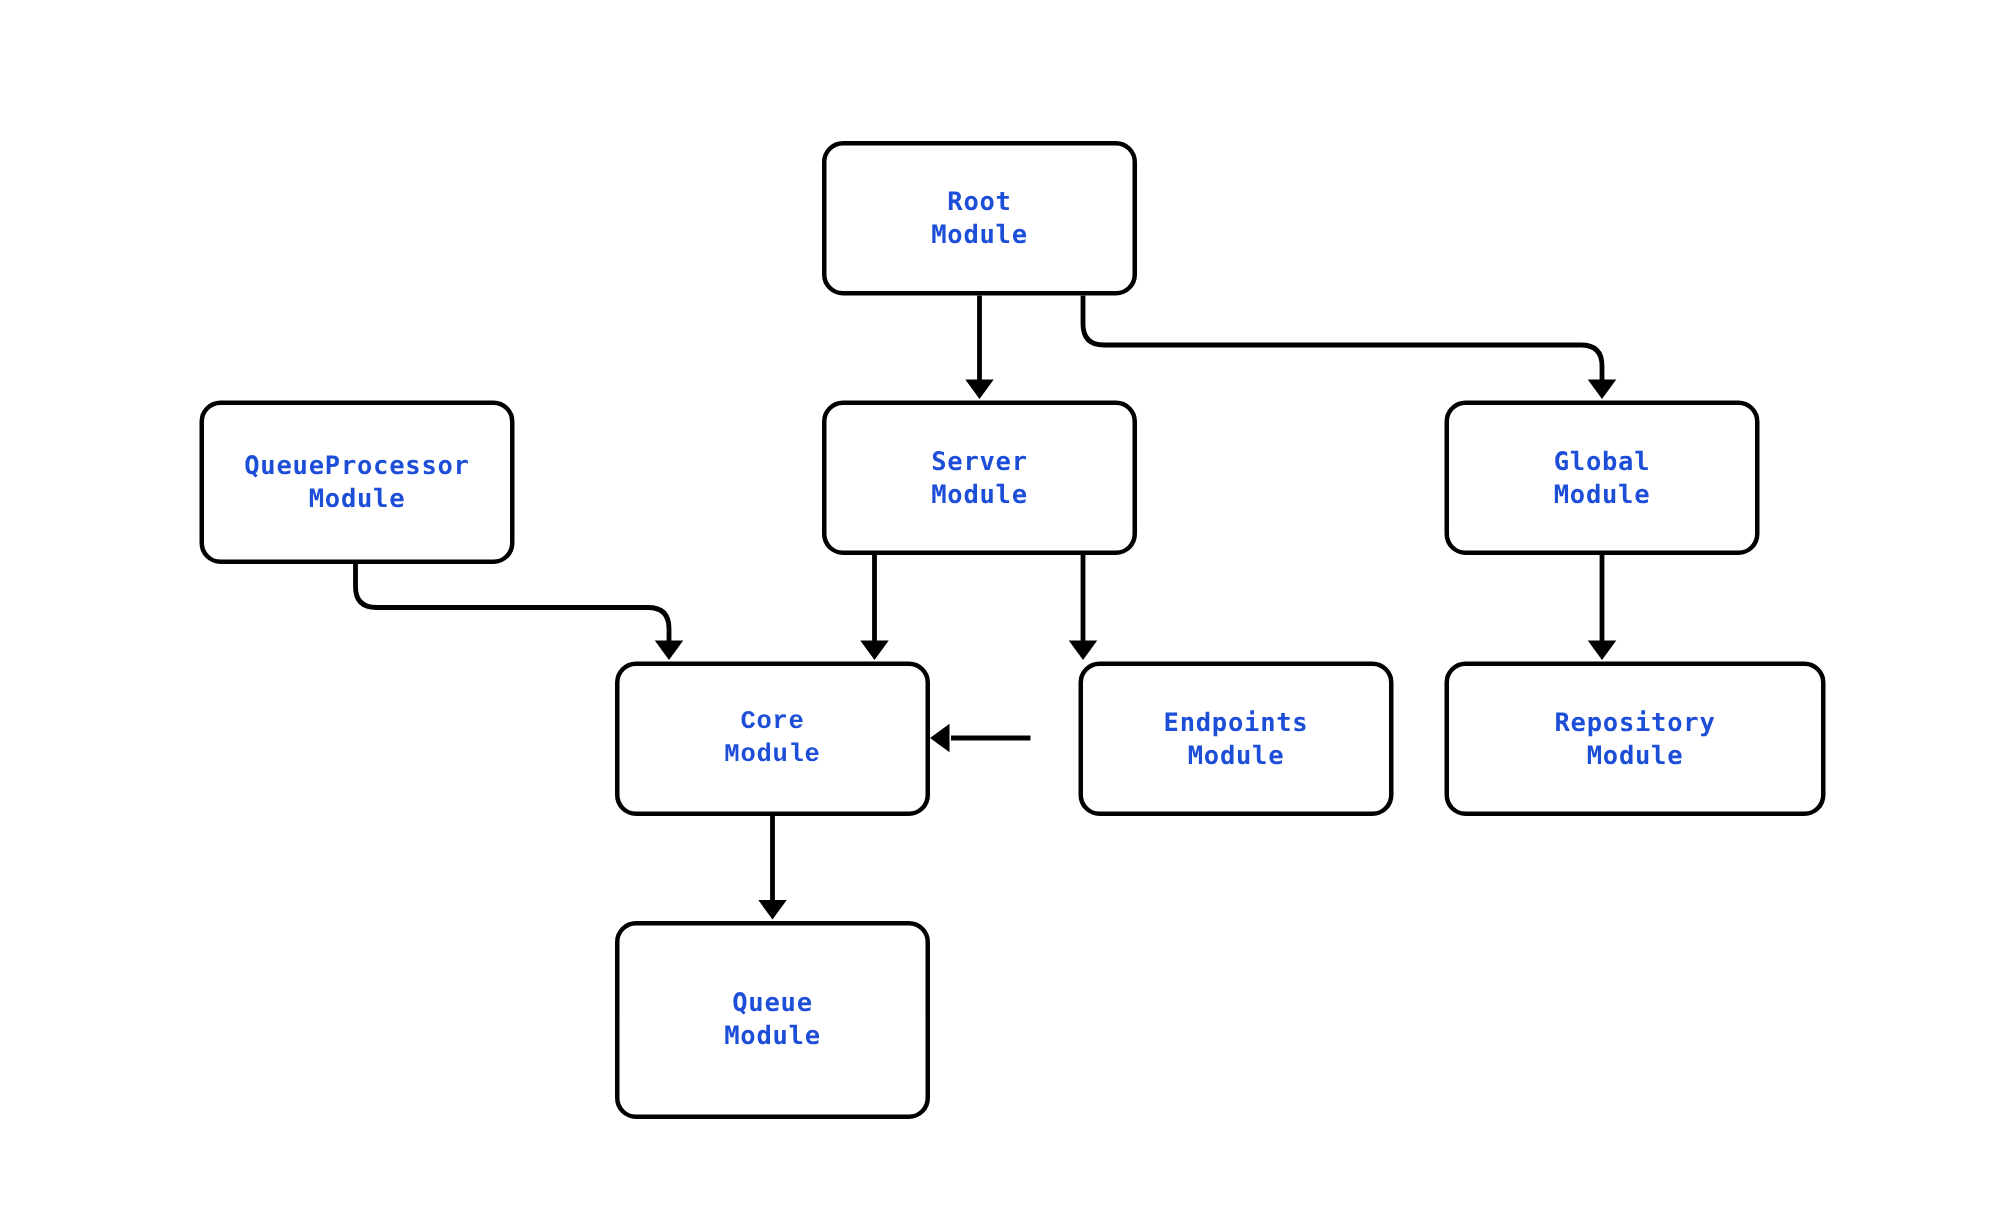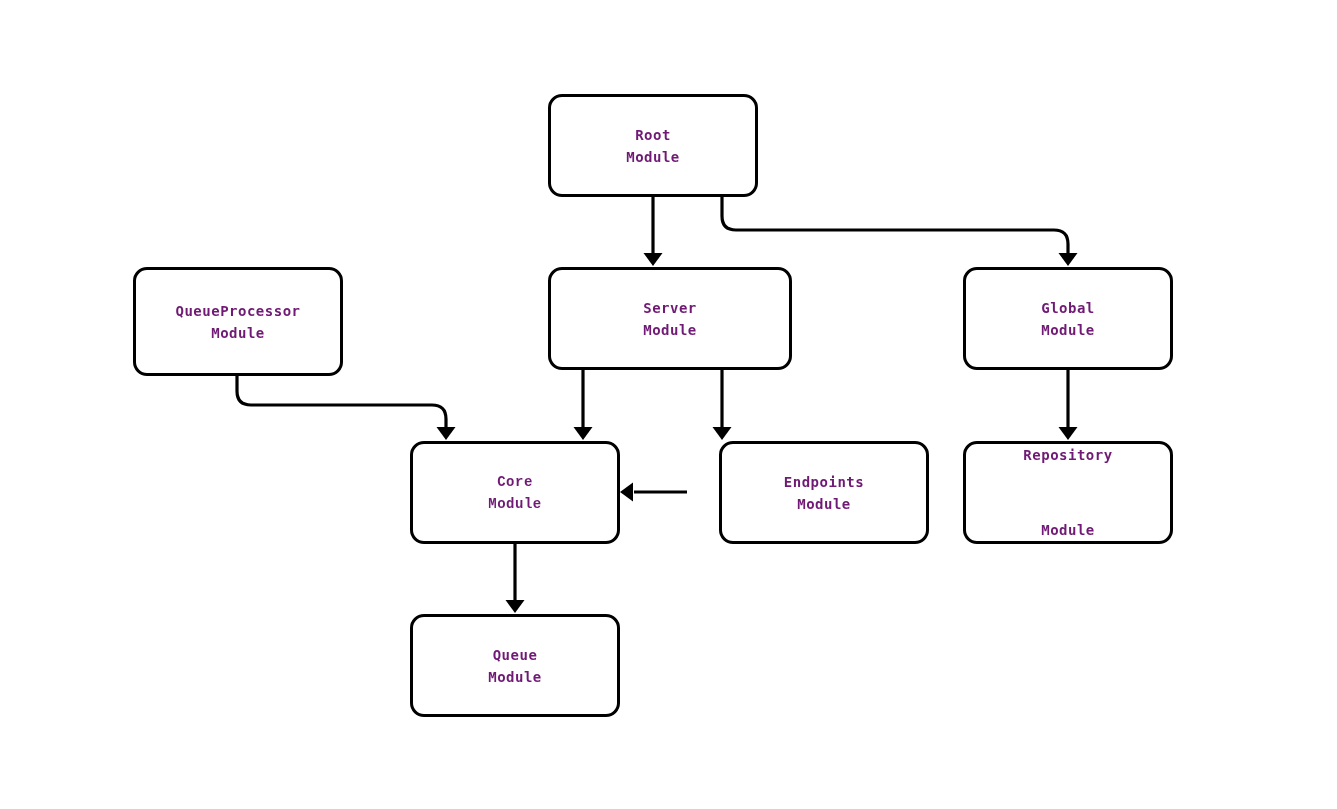--- a/index.html
+++ b/index.html
@@ -30,24 +30,24 @@
     position: absolute;
     box-sizing: border-box;
     background: #ffffff;
     border: 3px solid #000000;
     border-radius: 14px;
     display: flex;
     flex-direction: column;
     align-items: center;
     justify-content: center;
     text-align: center;
-    color: #701a75;
+    color: #1d4ed8;
     font-family: "DejaVu Sans Mono", "Liberation Mono", monospace;
     font-weight: bold;
-    font-size: 14px;
+    font-size: 17px;
     line-height: 22px;
     letter-spacing: 0.5px;
   }
   .node-line {
     display: block;
     white-space: pre;
   }
 </style>
 </head>
 <body>
@@ -72,37 +72,37 @@
       <polygon points="515,613 505.5,600 524.5,600" fill="#000000"></polygon>
     </svg>
 <div class="node" title="Root Module" style="left: 548px; top: 94px; width: 210px; height: 103px;">
       <span class="node-line">Root</span>
       <span class="node-line">Module</span>
     </div>
     <div class="node" title="QueueProcessor Module" style="left: 133px; top: 267px; width: 210px; height: 109px;">
       <span class="node-line">QueueProcessor</span>
       <span class="node-line">Module</span>
     </div>
-    <div class="node" title="Server Module" style="left: 548px; top: 267px; width: 244px; height: 103px;">
+    <div class="node" title="Server Module" style="left: 548px; top: 267px; width: 210px; height: 103px;">
       <span class="node-line">Server</span>
       <span class="node-line">Module</span>
     </div>
     <div class="node" title="Global Module" style="left: 963px; top: 267px; width: 210px; height: 103px;">
       <span class="node-line">Global</span>
       <span class="node-line">Module</span>
     </div>
     <div class="node" title="Core Module" style="left: 410px; top: 441px; width: 210px; height: 103px; font-family: Liberation Mono, monospace;">
       <span class="node-line">Core</span>
       <span class="node-line">Module</span>
     </div>
     <div class="node" title="Endpoints Module" style="left: 687px; top: 441px; width: 210px; height: 103px; margin-left: 32px;">
       <span class="node-line">Endpoints</span>
       <span class="node-line">Module</span>
     </div>
-    <div class="node" title="Repository Module" style="left: 963px; top: 441px; width: 210px; height: 103px; justify-content: space-between;">
+    <div class="node" title="Repository Module" style="left: 963px; top: 441px; width: 254px; height: 103px;">
       <span class="node-line">Repository</span>
       <span class="node-line">Module</span>
     </div>
-    <div class="node" title="Queue Module" style="left: 410px; top: 614px; width: 210px; height: 103px;">
+    <div class="node" title="Queue Module" style="left: 410px; top: 614px; width: 210px; height: 132px;">
       <span class="node-line">Queue</span>
       <span class="node-line">Module</span>
     </div>
   </div>
 
 </body></html>

